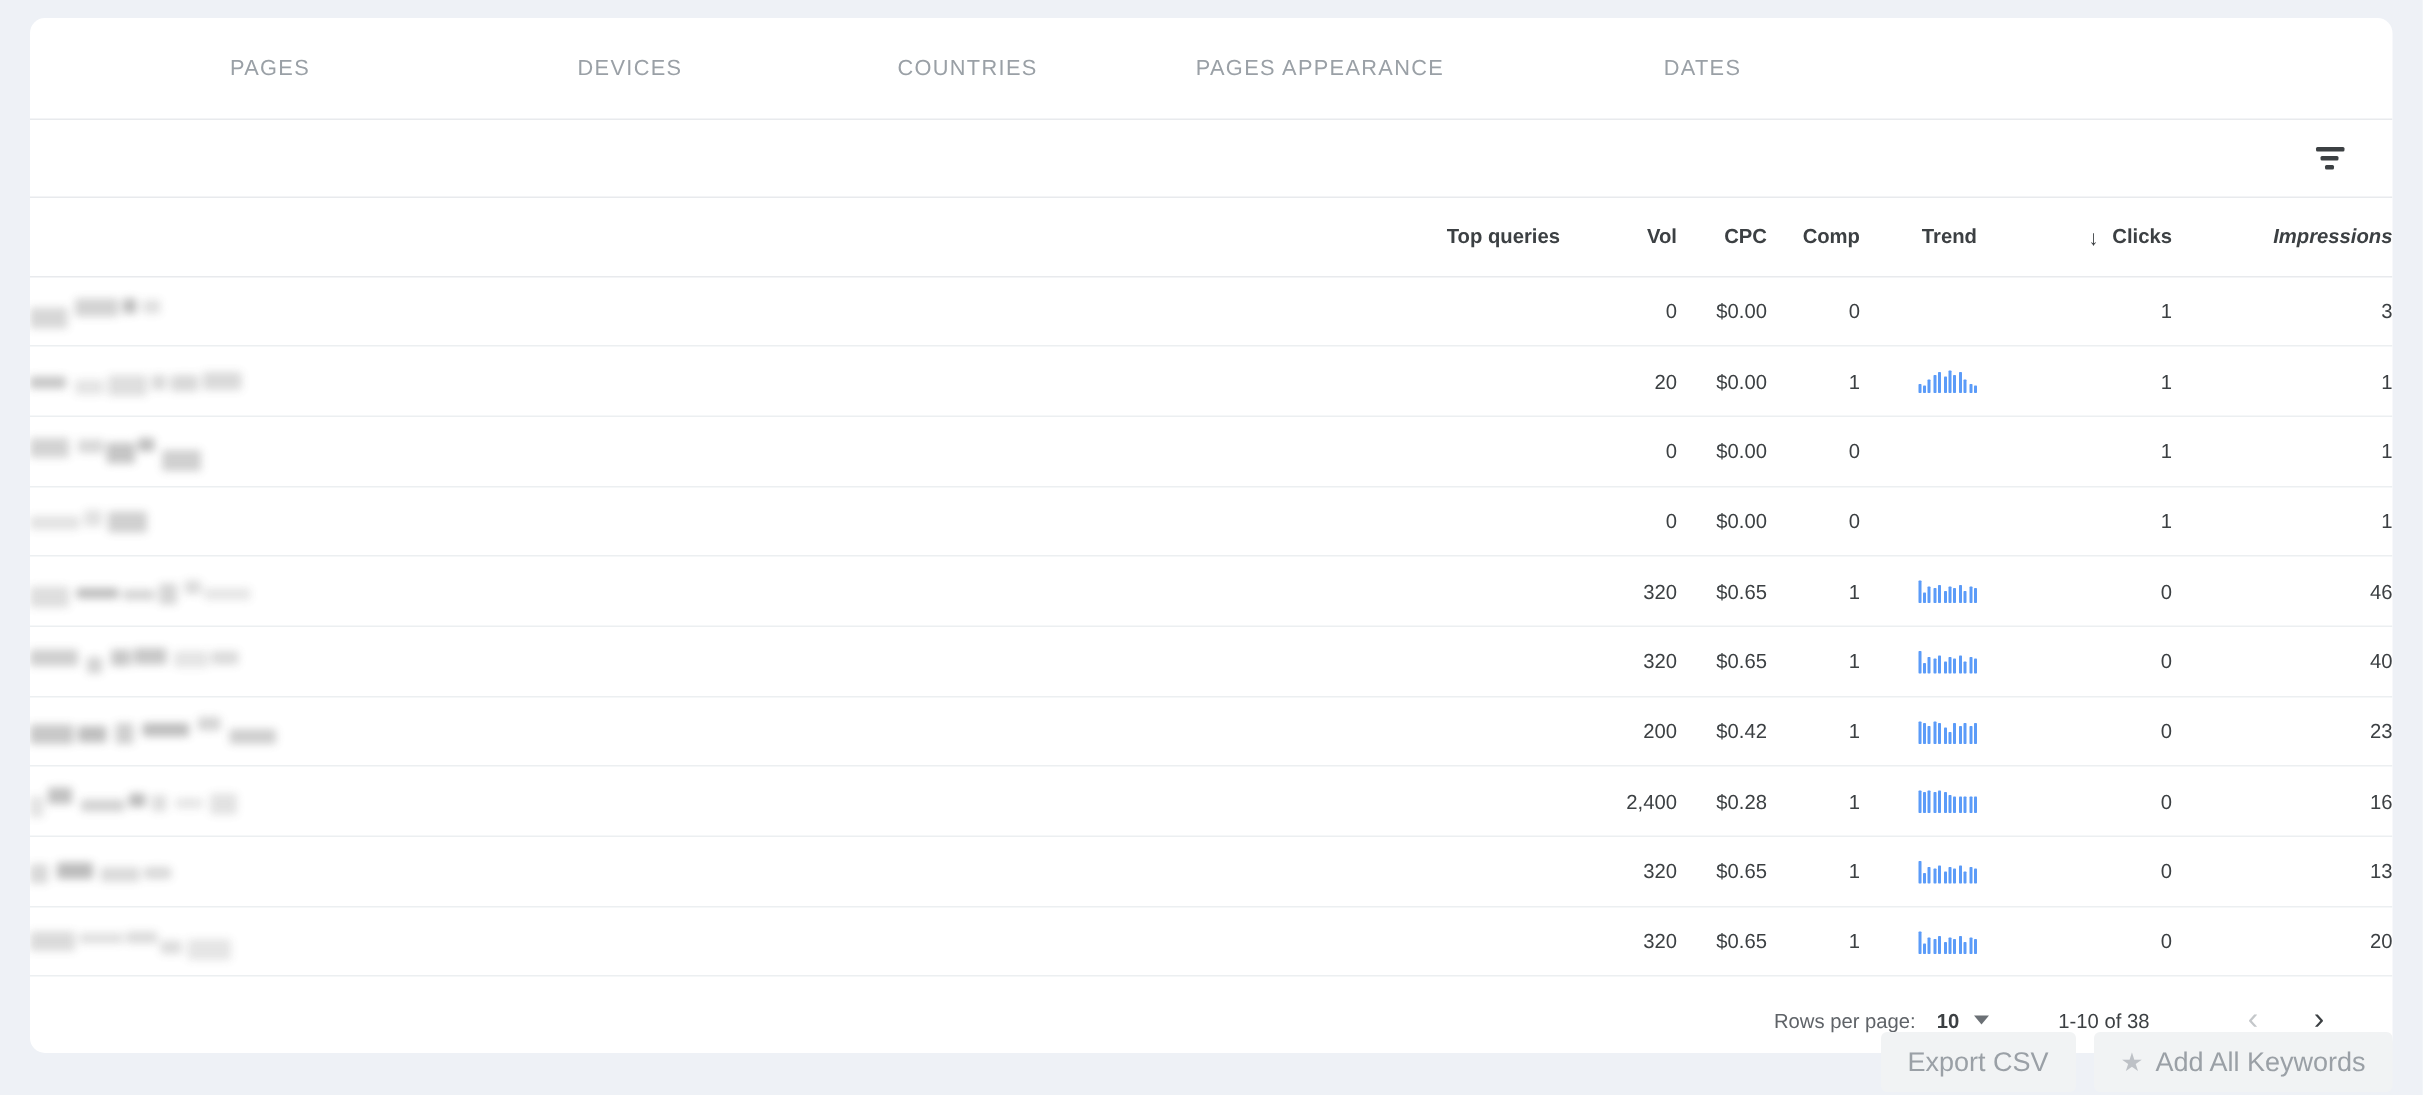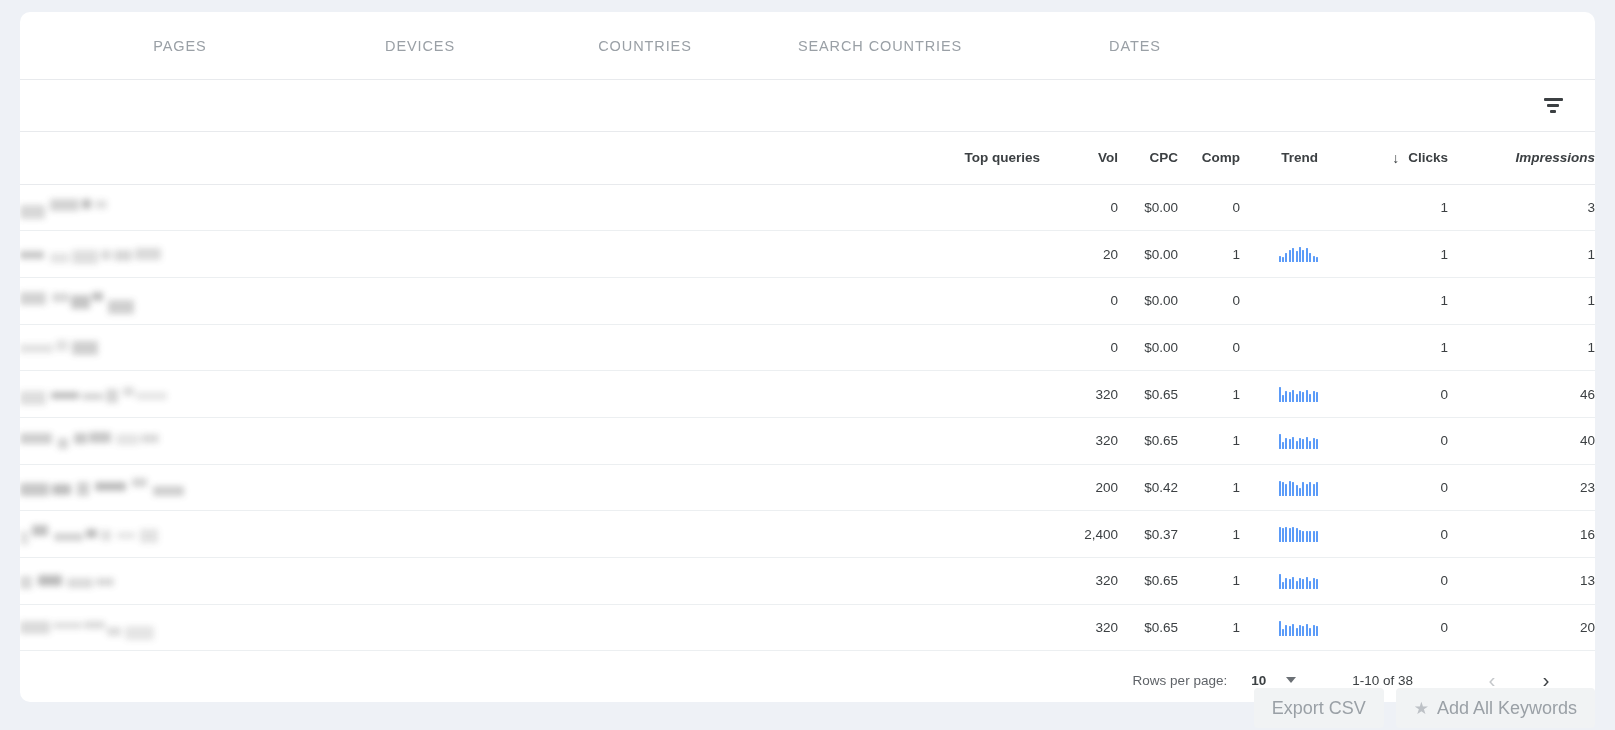--- a/index.html
+++ b/index.html
@@ -181,21 +181,21 @@
   
   .pager {
     position: absolute;
     left: 16px; right: 0;
     top: 646px;
     height: 44px;
     display: flex;
     align-items: center;
     justify-content: flex-end;
     padding-right: 36px;
-    gap: 10px;
+    gap: 0;
     font-size: 13.5px;
     color: #5f6368;
   }
   .pager .label { margin-right: 14px; }
   .pager .rows-val { font-weight: 700; color: #3c4043; margin-right: 10px; }
   .caret-down {
     width: 0; height: 0;
     border-left: 5px solid transparent;
     border-right: 5px solid transparent;
     border-top: 6px solid #6b7075;
@@ -245,21 +245,21 @@
 </head>
 <body>
 
 <div id="app">
   <div class="card">
 
     <div class="tabbar">
       <button class="tab">PAGES</button>
       <button class="tab">DEVICES</button>
       <button class="tab">COUNTRIES</button>
-      <button class="tab">SEARCH COUNTRIES</button>
+      <button class="tab">PAGES APPEARANCE</button>
       <button class="tab">DATES</button>
     </div>
 
     <div class="toolbar">
       <button class="filter-btn">
         <span></span>
         <span></span>
         <span></span>
       </button>
     </div>
@@ -460,21 +460,21 @@
                 <i style="left: 0px; top: 12px; width: 9px; height: 14px; background: rgba(120, 120, 120, 0.25);"></i>
                 <i style="left: 12px; top: 6px; width: 16px; height: 11px; background: rgba(120, 120, 120, 0.54);"></i>
                 <i style="left: 34px; top: 14px; width: 29px; height: 8px; background: rgba(120, 120, 120, 0.4);"></i>
                 <i style="left: 66px; top: 10px; width: 11px; height: 9px; background: rgba(120, 120, 120, 0.6);"></i>
                 <i style="left: 81px; top: 11px; width: 10px; height: 11px; background: rgba(120, 120, 120, 0.29);"></i>
                 <i style="left: 97px; top: 13px; width: 18px; height: 7px; background: rgba(120, 120, 120, 0.23);"></i>
                 <i style="left: 120px; top: 10px; width: 18px; height: 14px; background: rgba(120, 120, 120, 0.25);"></i>
               </span>
             </td>
             <td class="c-vol">2,400</td>
-            <td class="c-cpc">$0.37</td>
+            <td class="c-cpc">$0.28</td>
             <td class="c-comp">1</td>
             <td class="c-trend"><span class="spark">
                 <b style="height: 15px;"></b>
                 <b style="height: 14px;"></b>
                 <b style="height: 15px;"></b>
                 <b style="height: 14px;"></b>
                 <b style="height: 15px;"></b>
                 <b style="height: 14px;"></b>
                 <b style="height: 12px;"></b>
                 <b style="height: 11px;"></b>

